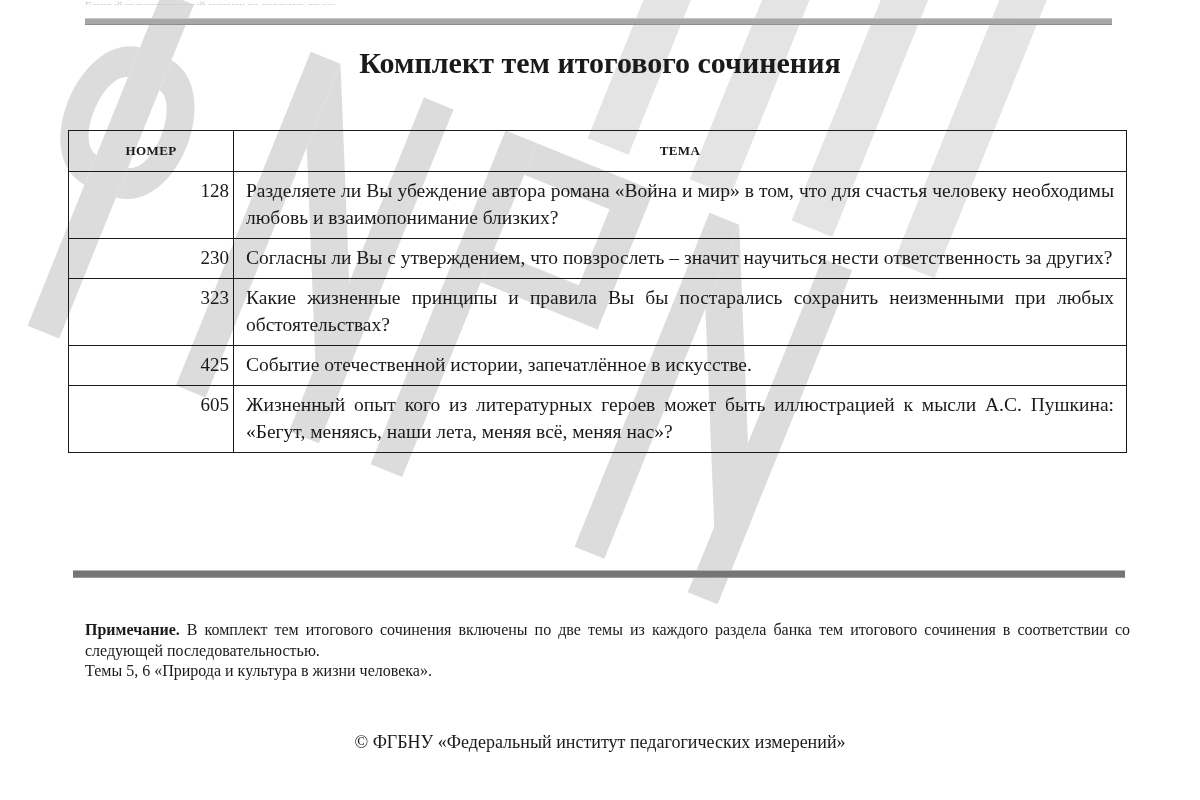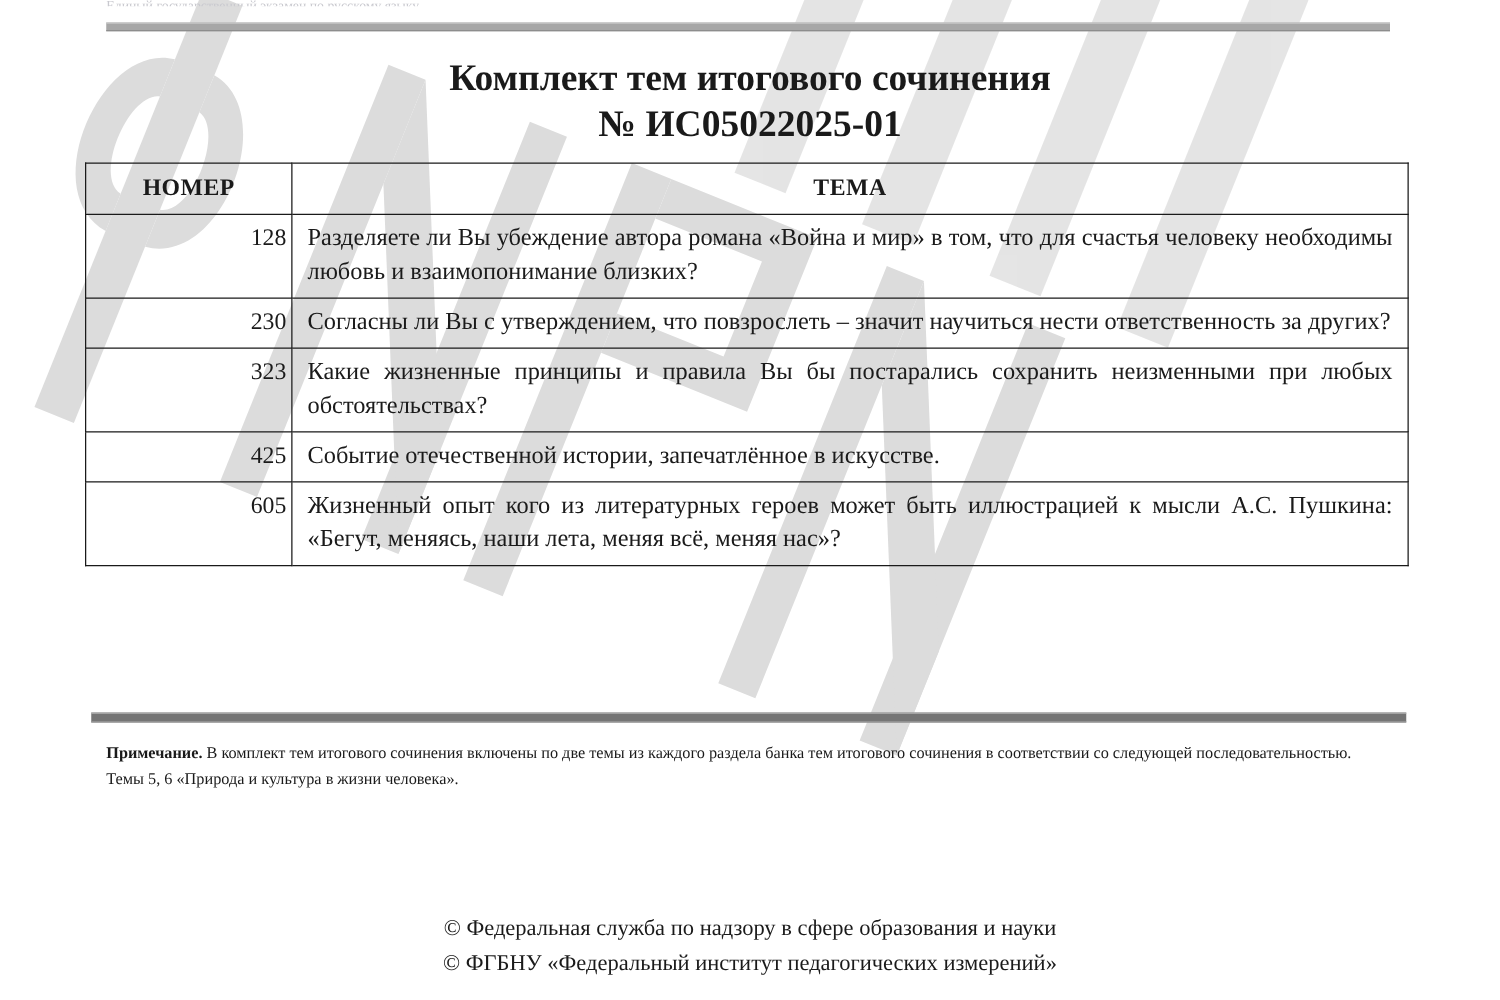--- a/index.html
+++ b/index.html
@@ -98,21 +98,21 @@
   }
   .topics-table th,
   .topics-table td {
     border: 1.5px solid #1a1a1a;
     vertical-align: top;
     box-sizing: border-box;
   }
   .topics-table th {
     text-align: center;
     font-weight: bold;
-    font-size: 19px;
+    font-size: 13px;
     letter-spacing: 0.4px;
     padding: 6px 4px 7px 4px;
   }
   .col-num  { width: 165px; }
   .col-tema { width: 893px; }
 
   td.cell-num {
     text-align: right;
     padding: 5px 4px 7px 4px;
     font-size: 19px;
@@ -121,23 +121,23 @@
     text-align: justify;
     text-align-last: left;
     padding: 5px 12px 7px 12px;
     hyphens: none;
   }
 
   
   .note-block {
     position: absolute;
     left: 85px;
-    top: 592px;
+    top: 620px;
     width: 1045px;
-    font-size: 13px;
+    font-size: 16px;
     line-height: 20.5px;
   }
   .note-para {
     text-align: justify;
     text-align-last: left;
     margin: 0;
   }
   .note-lead { font-weight: bold; }
   .note-item { margin: 0; white-space: nowrap; }
 
@@ -186,21 +186,20 @@
 </svg>
 
 <div id="page">
 
   <div class="ghost-line">Единый государственный экзамен по русскому языку</div>
 
   <div class="rule-top"></div>
 
   <div class="title-block">
     <div class="title-line">Комплект тем итогового сочинения</div>
-    <div class="title-line">№ ИС05022025-01</div>
   </div>
 
   <table class="topics-table">
     <colgroup>
       <col class="col-num">
       <col class="col-tema">
     </colgroup>
     <thead>
       <tr>
         <th>НОМЕР</th>
@@ -232,17 +231,16 @@
   </table>
 
   <div class="rule-footer"></div>
 
   <div class="note-block">
     <p class="note-para"><span class="note-lead">Примечание.</span><span> В комплект тем итогового сочинения включены по две темы из каждого раздела банка тем итогового сочинения в соответствии со следующей последовательностью.</span></p>
     <p class="note-item">Темы 5, 6 «Природа и культура в жизни человека».</p>
   </div>
 
   <div class="copyright-block">
-    <div>© Федеральная служба по надзору в сфере образования и науки</div>
     <div>© ФГБНУ «Федеральный институт педагогических измерений»</div>
   </div>
 
 </div>
 
 </body></html>

